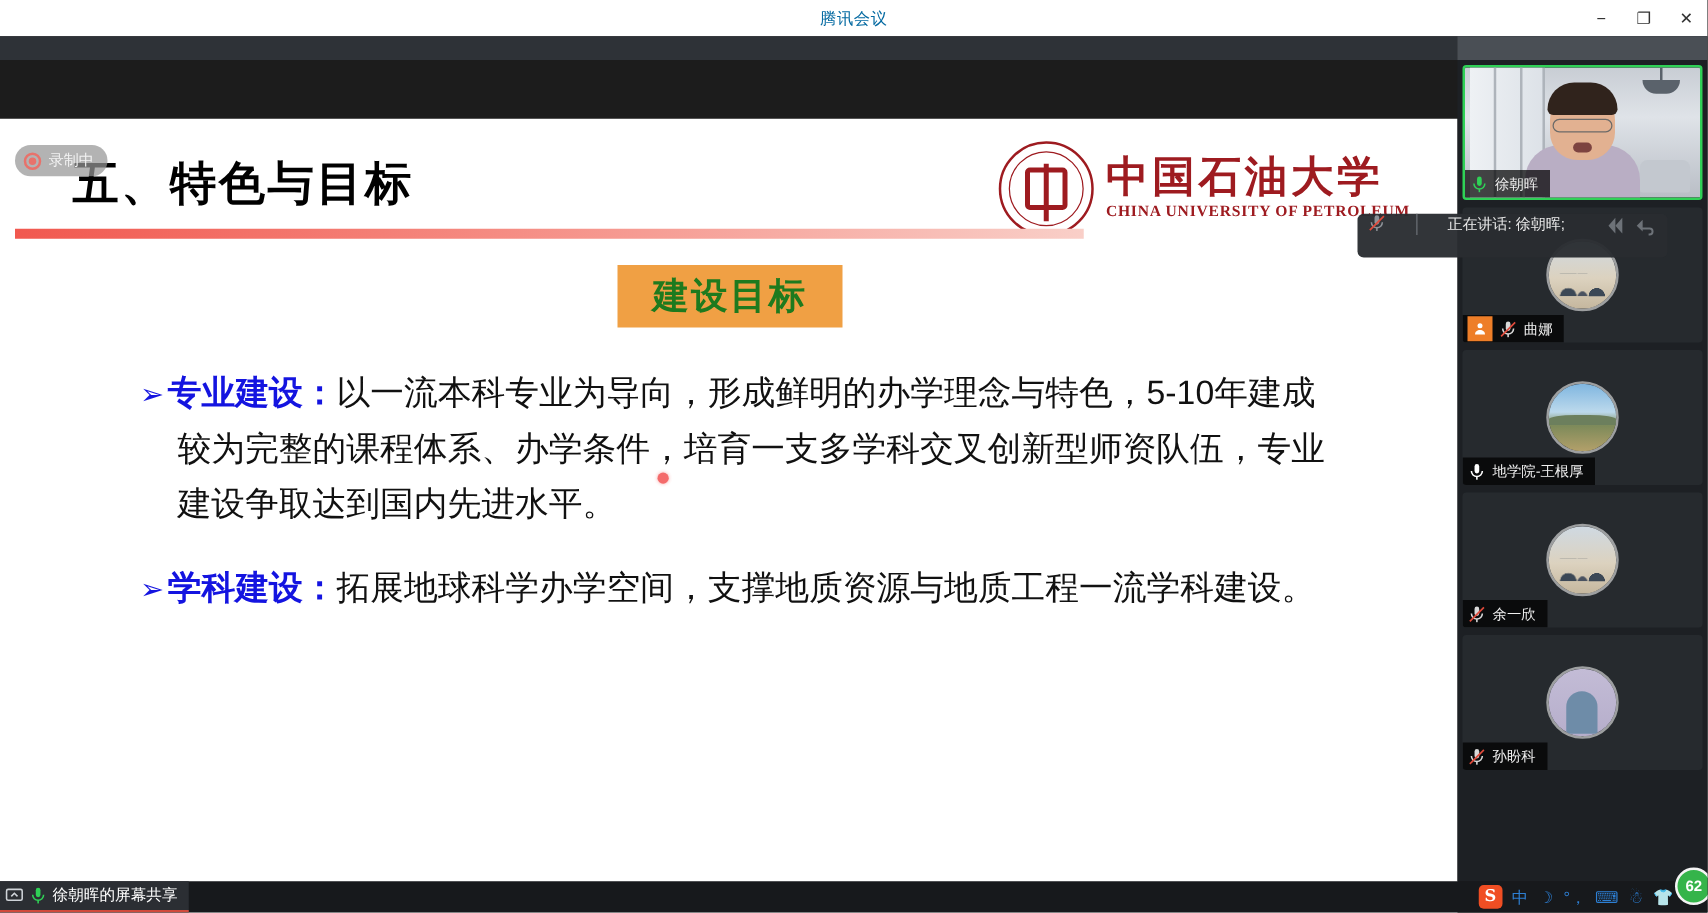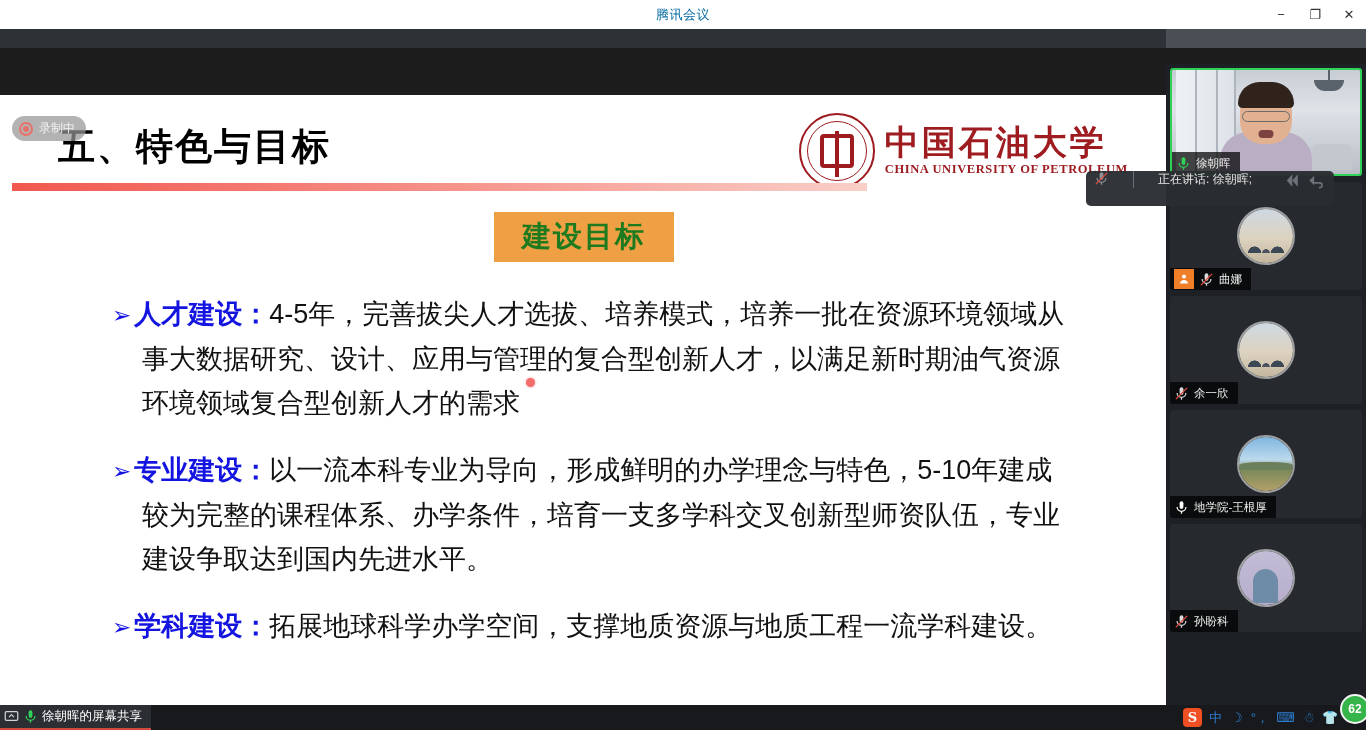--- a/index.html
+++ b/index.html
@@ -164,21 +164,21 @@
   .cursor-dot {
     position: absolute; top: 283px; left: 526px;
     width: 9px; height: 9px; border-radius: 50%;
     background: #f24b4b; opacity: .82;
     box-shadow: 0 0 3px rgba(242,75,75,.6);
     z-index: 7;
   }
 
   
   .rail {
-    position: absolute; top: 64px; left: 1166px;
+    position: absolute; top: 48px; left: 1166px;
     width: 200px; height: 657px;
     background: #1d2024;
     padding: 4px 4px 0 4px;
     display: flex; flex-direction: column; gap: 6px;
   }
   .tile {
     position: relative;
     width: 192px; height: 108px;
     background: #262a2e;
     border-radius: 3px;
@@ -413,27 +413,20 @@
         <div class="logo-en">CHINA UNIVERSITY OF PETROLEUM</div>
       </div>
     </div>
 
     <div class="goal-box">
       <span class="goal-box-text">建设目标</span>
     </div>
 
     <div class="bullets">
 
-      <div class="bullet">
-        <div class="bullet-line">
-          <span class="bullet-body">
-            <span class="arrow">➢</span><span class="b-head">人才建设：</span><span class="b-rest">4-5年，完善拔尖人才选拔、培养模式，培养一批在资源环境领域从事大数据研究、设计、应用与管理的复合型创新人才，以满足新时期油气资源环境领域复合型创新人才的需求</span>
-          </span>
-        </div>
-      </div>
 
       <div class="bullet">
         <div class="bullet-line">
           <span class="bullet-body">
             <span class="arrow">➢</span><span class="b-head">专业建设：</span><span class="b-rest">以一流本科专业为导向，形成鲜明的办学理念与特色，5-10年建成较为完整的课程体系、办学条件，培育一支多学科交叉创新型师资队伍，专业建设争取达到国内先进水平。</span>
           </span>
         </div>
       </div>
 
       <div class="bullet">
@@ -490,44 +483,44 @@
           <path d="M5 11a7 7 0 0 0 14 0" fill="none" stroke="#d9d9d9" stroke-width="2"></path>
           <rect x="11" y="18" width="2" height="4" fill="#d9d9d9"></rect>
           <line x1="3" y1="21" x2="21" y2="3" stroke="#e04b3c" stroke-width="2.2"></line>
         </svg>
         <span class="tile-name">曲娜</span>
       </div>
     </div>
 
     <div class="tile">
       <div class="avatar">
+          <div class="av-field"></div>
+        </div>
+      <div class="tile-label">
+        <svg class="mic-ic" viewBox="0 0 24 24">
+          <rect x="9" y="2" width="6" height="12" rx="3" fill="#ffffff"></rect>
+          <path d="M5 11a7 7 0 0 0 14 0" fill="none" stroke="#ffffff" stroke-width="2"></path>
+          <rect x="11" y="18" width="2" height="4" fill="#ffffff"></rect>
+        </svg>
+        <span class="tile-name">地学院-王根厚</span>
+      </div>
+    </div>
+
+    <div class="tile">
+      <div class="avatar">
           <div class="av-beach"></div>
         </div>
       <div class="tile-label">
         <svg class="mic-ic" viewBox="0 0 24 24">
           <rect x="9" y="2" width="6" height="12" rx="3" fill="#d9d9d9"></rect>
           <path d="M5 11a7 7 0 0 0 14 0" fill="none" stroke="#d9d9d9" stroke-width="2"></path>
           <rect x="11" y="18" width="2" height="4" fill="#d9d9d9"></rect>
           <line x1="3" y1="21" x2="21" y2="3" stroke="#e04b3c" stroke-width="2.2"></line>
         </svg>
         <span class="tile-name">余一欣</span>
-      </div>
-    </div>
-
-    <div class="tile">
-      <div class="avatar">
-          <div class="av-field"></div>
-        </div>
-      <div class="tile-label">
-        <svg class="mic-ic" viewBox="0 0 24 24">
-          <rect x="9" y="2" width="6" height="12" rx="3" fill="#ffffff"></rect>
-          <path d="M5 11a7 7 0 0 0 14 0" fill="none" stroke="#ffffff" stroke-width="2"></path>
-          <rect x="11" y="18" width="2" height="4" fill="#ffffff"></rect>
-        </svg>
-        <span class="tile-name">地学院-王根厚</span>
       </div>
     </div>
 
 
     <div class="tile">
       <div class="avatar">
           <div class="av-cartoon"></div>
         </div>
       <div class="tile-label">
         <svg class="mic-ic" viewBox="0 0 24 24">

